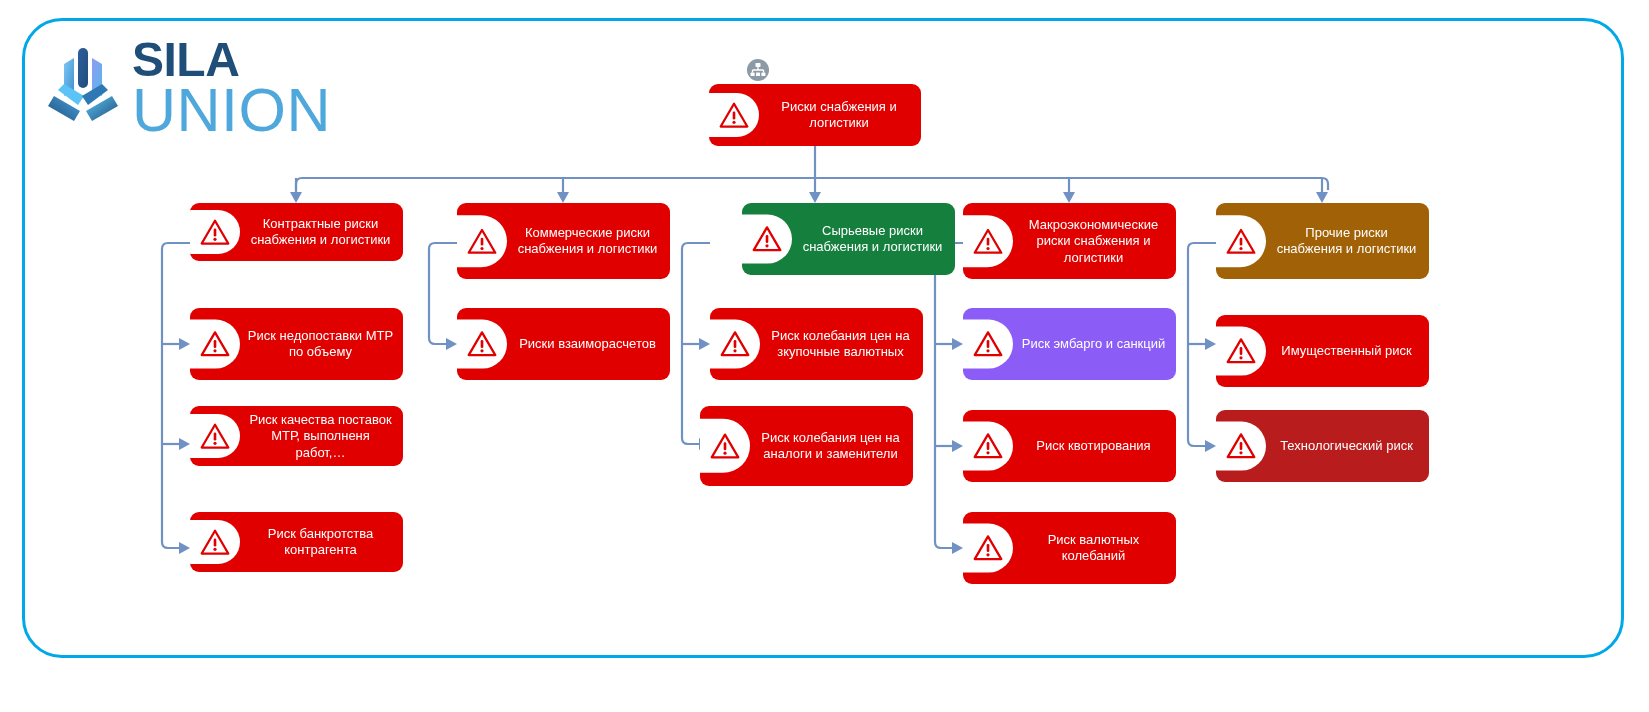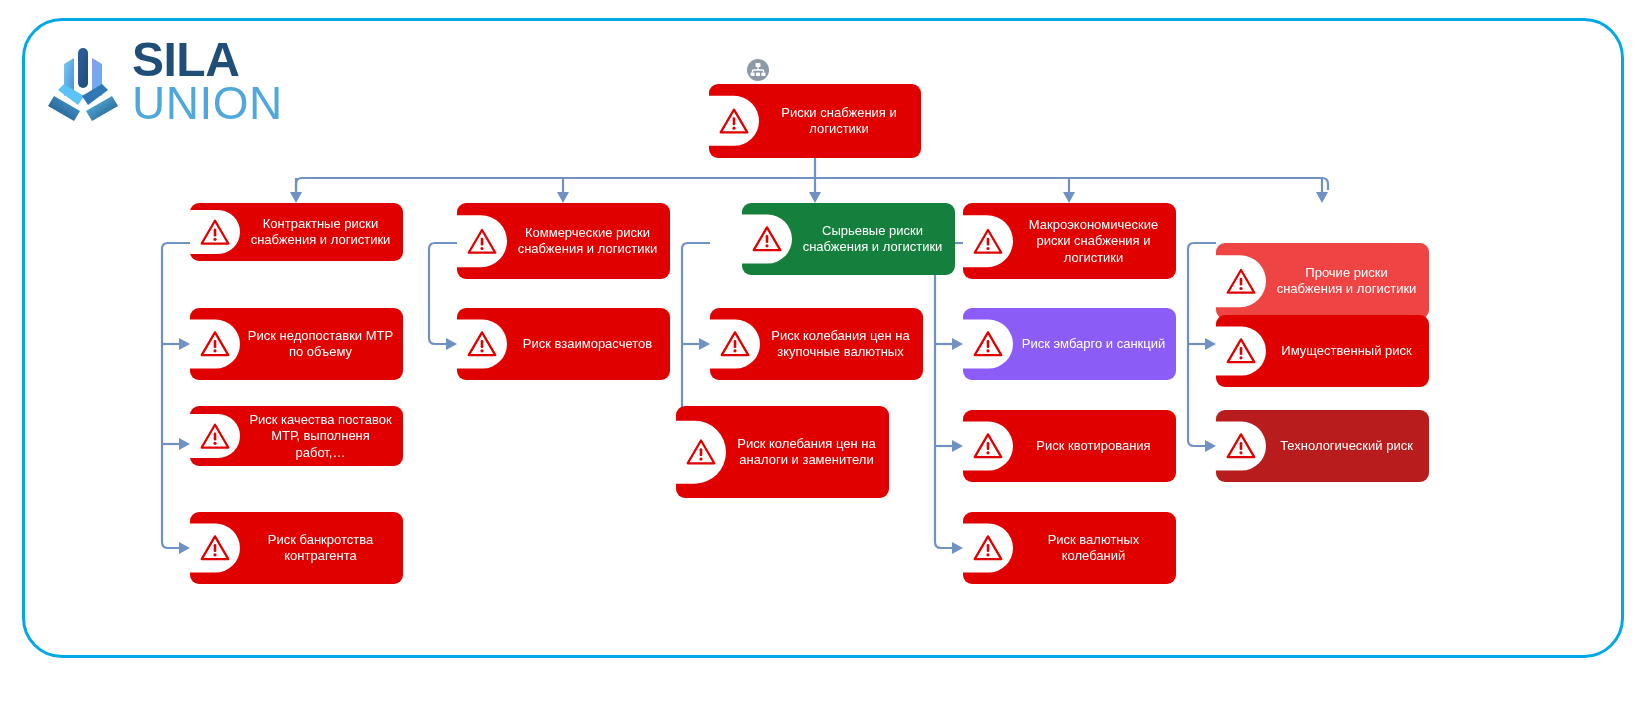--- a/index.html
+++ b/index.html
@@ -40,21 +40,21 @@
   #logo .w1{
     display:block;
     font-size:48px;
     font-weight:bold;
     letter-spacing:-0.5px;
     color:#1f4e79;
     font-family:"Liberation Sans","DejaVu Sans",sans-serif;
   }
   #logo .w2{
     display:block;
-    font-size:46px;
+    font-size:61px;
     font-weight:normal;
     letter-spacing:0.5px;
     color:#4fa8dc;
     font-family:"Liberation Sans","DejaVu Sans",sans-serif;
   }
 
   
   #wires{
     position:absolute; left:0; top:0;
     width:1649px; height:712px;
@@ -230,21 +230,21 @@
       <circle cx="12" cy="12" r="11" fill="#8c99a6"></circle>
       <rect x="9.5" y="5" width="5" height="4" rx="0.8" fill="#ffffff"></rect>
       <path d="M12 9 L12 12 M6.5 12 L17.5 12 M6.5 12 L6.5 14.5 M17.5 12 L17.5 14.5" stroke="#ffffff" stroke-width="1.3" fill="none"></path>
       <rect x="4.6" y="14.5" width="4" height="3.6" rx="0.7" fill="#ffffff"></rect>
       <rect x="10" y="14.5" width="4" height="3.6" rx="0.7" fill="#ffffff"></rect>
       <rect x="15.4" y="14.5" width="4" height="3.6" rx="0.7" fill="#ffffff"></rect>
     </svg>
   </div>
 
   <div id="nodes">
-      <div class="node root" style="left: 709px; top: 84px; width: 212px; height: 74px; background: rgb(224, 0, 0);">
+      <div class="node root" style="left: 709px; top: 84px; width: 212px; height: 62px; background: rgb(224, 0, 0);">
         <div class="badge">
           <svg viewBox="0 0 34 32" width="30" height="28">
             <path d="M17 3.2 L32.2 29.2 L1.8 29.2 Z" fill="#ffffff" stroke="#e00000" stroke-width="2.6" stroke-linejoin="round"></path>
             <rect x="15.5" y="12" width="3" height="9" rx="1.4" fill="#e00000"></rect>
             <circle cx="17" cy="24.4" r="1.8" fill="#e00000"></circle>
           </svg>
         </div>
         <div class="label">Риски снабжения и логистики</div>
       </div>
       <div class="node" style="left: 190px; top: 203px; width: 213px; height: 58px; background: rgb(224, 0, 0);">
@@ -270,21 +270,21 @@
       <div class="node" style="left: 190px; top: 406px; width: 213px; height: 60px; background: rgb(224, 0, 0);">
         <div class="badge">
           <svg viewBox="0 0 34 32" width="30" height="28">
             <path d="M17 3.2 L32.2 29.2 L1.8 29.2 Z" fill="#ffffff" stroke="#e00000" stroke-width="2.6" stroke-linejoin="round"></path>
             <rect x="15.5" y="12" width="3" height="9" rx="1.4" fill="#e00000"></rect>
             <circle cx="17" cy="24.4" r="1.8" fill="#e00000"></circle>
           </svg>
         </div>
         <div class="label">Риск качества поставок МТР, выполненя работ,…</div>
       </div>
-      <div class="node" style="left: 190px; top: 512px; width: 213px; height: 72px; background: rgb(224, 0, 0);">
+      <div class="node" style="left: 190px; top: 512px; width: 213px; height: 60px; background: rgb(224, 0, 0);">
         <div class="badge">
           <svg viewBox="0 0 34 32" width="30" height="28">
             <path d="M17 3.2 L32.2 29.2 L1.8 29.2 Z" fill="#ffffff" stroke="#e00000" stroke-width="2.6" stroke-linejoin="round"></path>
             <rect x="15.5" y="12" width="3" height="9" rx="1.4" fill="#e00000"></rect>
             <circle cx="17" cy="24.4" r="1.8" fill="#e00000"></circle>
           </svg>
         </div>
         <div class="label">Риск банкротства контрагента</div>
       </div>
       <div class="node" style="left: 457px; top: 203px; width: 213px; height: 76px; background: rgb(224, 0, 0);">
@@ -298,21 +298,21 @@
         <div class="label">Коммерческие риски снабжения и логистики</div>
       </div>
       <div class="node" style="left: 457px; top: 308px; width: 213px; height: 72px; background: rgb(224, 0, 0);">
         <div class="badge">
           <svg viewBox="0 0 34 32" width="30" height="28">
             <path d="M17 3.2 L32.2 29.2 L1.8 29.2 Z" fill="#ffffff" stroke="#e00000" stroke-width="2.6" stroke-linejoin="round"></path>
             <rect x="15.5" y="12" width="3" height="9" rx="1.4" fill="#e00000"></rect>
             <circle cx="17" cy="24.4" r="1.8" fill="#e00000"></circle>
           </svg>
         </div>
-        <div class="label">Риск взаиморасчетов</div>
+        <div class="label">Риски взаиморасчетов</div>
       </div>
       <div class="node" style="left: 742px; top: 203px; width: 213px; height: 72px; background: #15803d;">
         <div class="badge">
           <svg viewBox="0 0 34 32" width="30" height="28">
             <path d="M17 3.2 L32.2 29.2 L1.8 29.2 Z" fill="#ffffff" stroke="#e00000" stroke-width="2.6" stroke-linejoin="round"></path>
             <rect x="15.5" y="12" width="3" height="9" rx="1.4" fill="#e00000"></rect>
             <circle cx="17" cy="24.4" r="1.8" fill="#e00000"></circle>
           </svg>
         </div>
         <div class="label">Сырьевые риски снабжения и логистики</div>
@@ -320,21 +320,21 @@
       <div class="node" style="left: 710px; top: 308px; width: 213px; height: 72px; background: rgb(224, 0, 0);">
         <div class="badge">
           <svg viewBox="0 0 34 32" width="30" height="28">
             <path d="M17 3.2 L32.2 29.2 L1.8 29.2 Z" fill="#ffffff" stroke="#e00000" stroke-width="2.6" stroke-linejoin="round"></path>
             <rect x="15.5" y="12" width="3" height="9" rx="1.4" fill="#e00000"></rect>
             <circle cx="17" cy="24.4" r="1.8" fill="#e00000"></circle>
           </svg>
         </div>
         <div class="label">Риск колебания цен на зкупочные валютных</div>
       </div>
-      <div class="node" style="left: 676px; top: 406px; width: 213px; height: 92px; background: rgb(224, 0, 0);">
+      <div class="node" style="left: 700px; top: 406px; width: 213px; height: 80px; background: rgb(224, 0, 0);">
         <div class="badge">
           <svg viewBox="0 0 34 32" width="30" height="28">
             <path d="M17 3.2 L32.2 29.2 L1.8 29.2 Z" fill="#ffffff" stroke="#e00000" stroke-width="2.6" stroke-linejoin="round"></path>
             <rect x="15.5" y="12" width="3" height="9" rx="1.4" fill="#e00000"></rect>
             <circle cx="17" cy="24.4" r="1.8" fill="#e00000"></circle>
           </svg>
         </div>
         <div class="label">Риск колебания цен на аналоги и заменители</div>
       </div>
       <div class="node" style="left: 963px; top: 203px; width: 213px; height: 76px; background: rgb(224, 0, 0);">
@@ -370,21 +370,21 @@
       <div class="node" style="left: 963px; top: 512px; width: 213px; height: 72px; background: rgb(224, 0, 0);">
         <div class="badge">
           <svg viewBox="0 0 34 32" width="30" height="28">
             <path d="M17 3.2 L32.2 29.2 L1.8 29.2 Z" fill="#ffffff" stroke="#e00000" stroke-width="2.6" stroke-linejoin="round"></path>
             <rect x="15.5" y="12" width="3" height="9" rx="1.4" fill="#e00000"></rect>
             <circle cx="17" cy="24.4" r="1.8" fill="#e00000"></circle>
           </svg>
         </div>
         <div class="label">Риск валютных колебаний</div>
       </div>
-      <div class="node" style="left: 1216px; top: 203px; width: 213px; height: 76px; background: #ef4444; margin-top: 40px;">
+      <div class="node" style="left: 1216px; top: 203px; width: 213px; height: 76px; background: #a16207;">
         <div class="badge">
           <svg viewBox="0 0 34 32" width="30" height="28">
             <path d="M17 3.2 L32.2 29.2 L1.8 29.2 Z" fill="#ffffff" stroke="#e00000" stroke-width="2.6" stroke-linejoin="round"></path>
             <rect x="15.5" y="12" width="3" height="9" rx="1.4" fill="#e00000"></rect>
             <circle cx="17" cy="24.4" r="1.8" fill="#e00000"></circle>
           </svg>
         </div>
         <div class="label">Прочие риски снабжения и логистики</div>
       </div>
       <div class="node" style="left: 1216px; top: 315px; width: 213px; height: 72px; background: rgb(224, 0, 0);">

